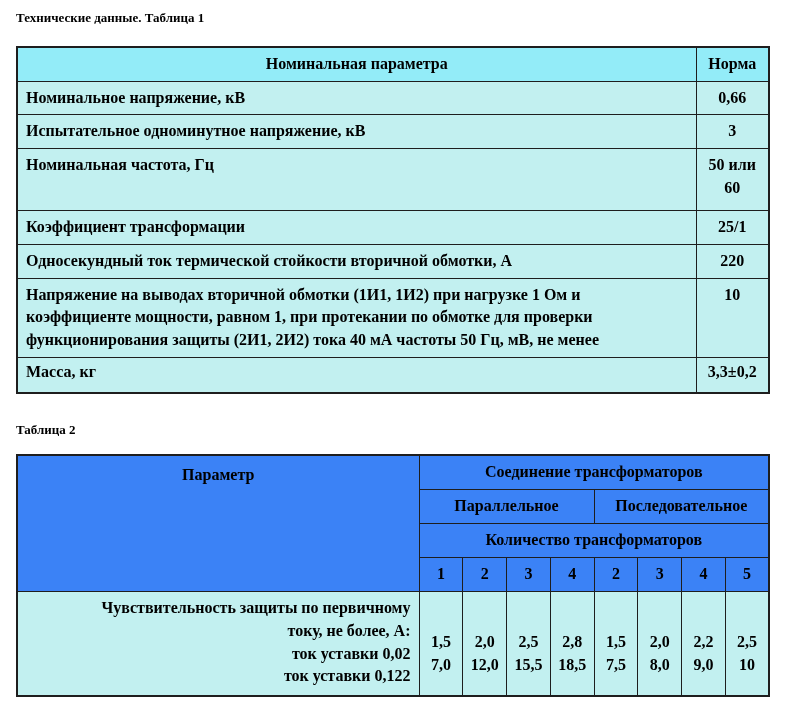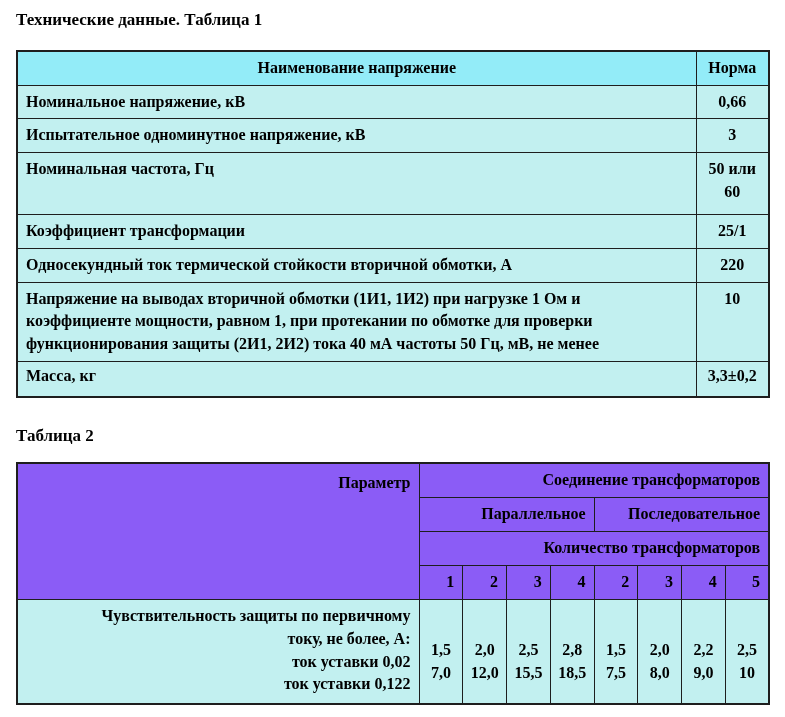--- a/index.html
+++ b/index.html
@@ -7,21 +7,21 @@
     margin: 0; padding: 0;
     background: #ffffff;
     width: 785px; height: 717px;
     font-family: "Liberation Serif", "DejaVu Serif", serif;
     color: #000000;
     overflow: hidden;
   }
   .page { padding: 8px 16px 0 16px; }
 
   .doc-title {
-    font-size: 17px;
+    font-size: 13px;
     font-weight: bold;
     margin: 2px 0 20px 0;
   }
   .doc-title.second { margin: 28px 0 16px 0; }
 
   table {
     border-collapse: collapse;
     table-layout: fixed;
     width: 752px;
     border: 2px solid #1e1e1e;
@@ -46,23 +46,23 @@
   .t1 td {
     background: #c2f0f0;
     vertical-align: top;
   }
   .t1 td.name { text-align: left; }
   .t1 td.norm { text-align: center; padding-left: 3px; padding-right: 3px; margin-top: 36px; }
   .t1 tr.short td { height: 33px; }
 
   
   .t2 th {
-    background: #8b5cf6;
+    background: #3b82f6;
     font-weight: bold;
-    text-align: right;
+    text-align: center;
     vertical-align: middle;
     height: 34px;
   }
   .t2 th.param-cell {
     vertical-align: top;
     padding-top: 8px;
   }
   .t2 td {
     background: #c2f0f0;
     white-space: pre-line;
@@ -86,21 +86,21 @@
 
   <div class="doc-title">Технические данные. Таблица 1</div>
 
   <table class="t1">
     <colgroup>
         <col style="width:679px">
         <col style="width:73px">
       </colgroup>
     <thead>
       <tr>
-        <th>Наименование напряжение</th>
+        <th>Номинальная параметра</th>
         <th>Норма</th>
       </tr>
     </thead>
     <tbody>
       <tr class="short">
         <td class="name">Номинальное напряжение, кВ</td>
         <td class="norm">0,66</td>
       </tr>
       <tr class="short">
         <td class="name">Испытательное одноминутное напряжение, кВ</td>

